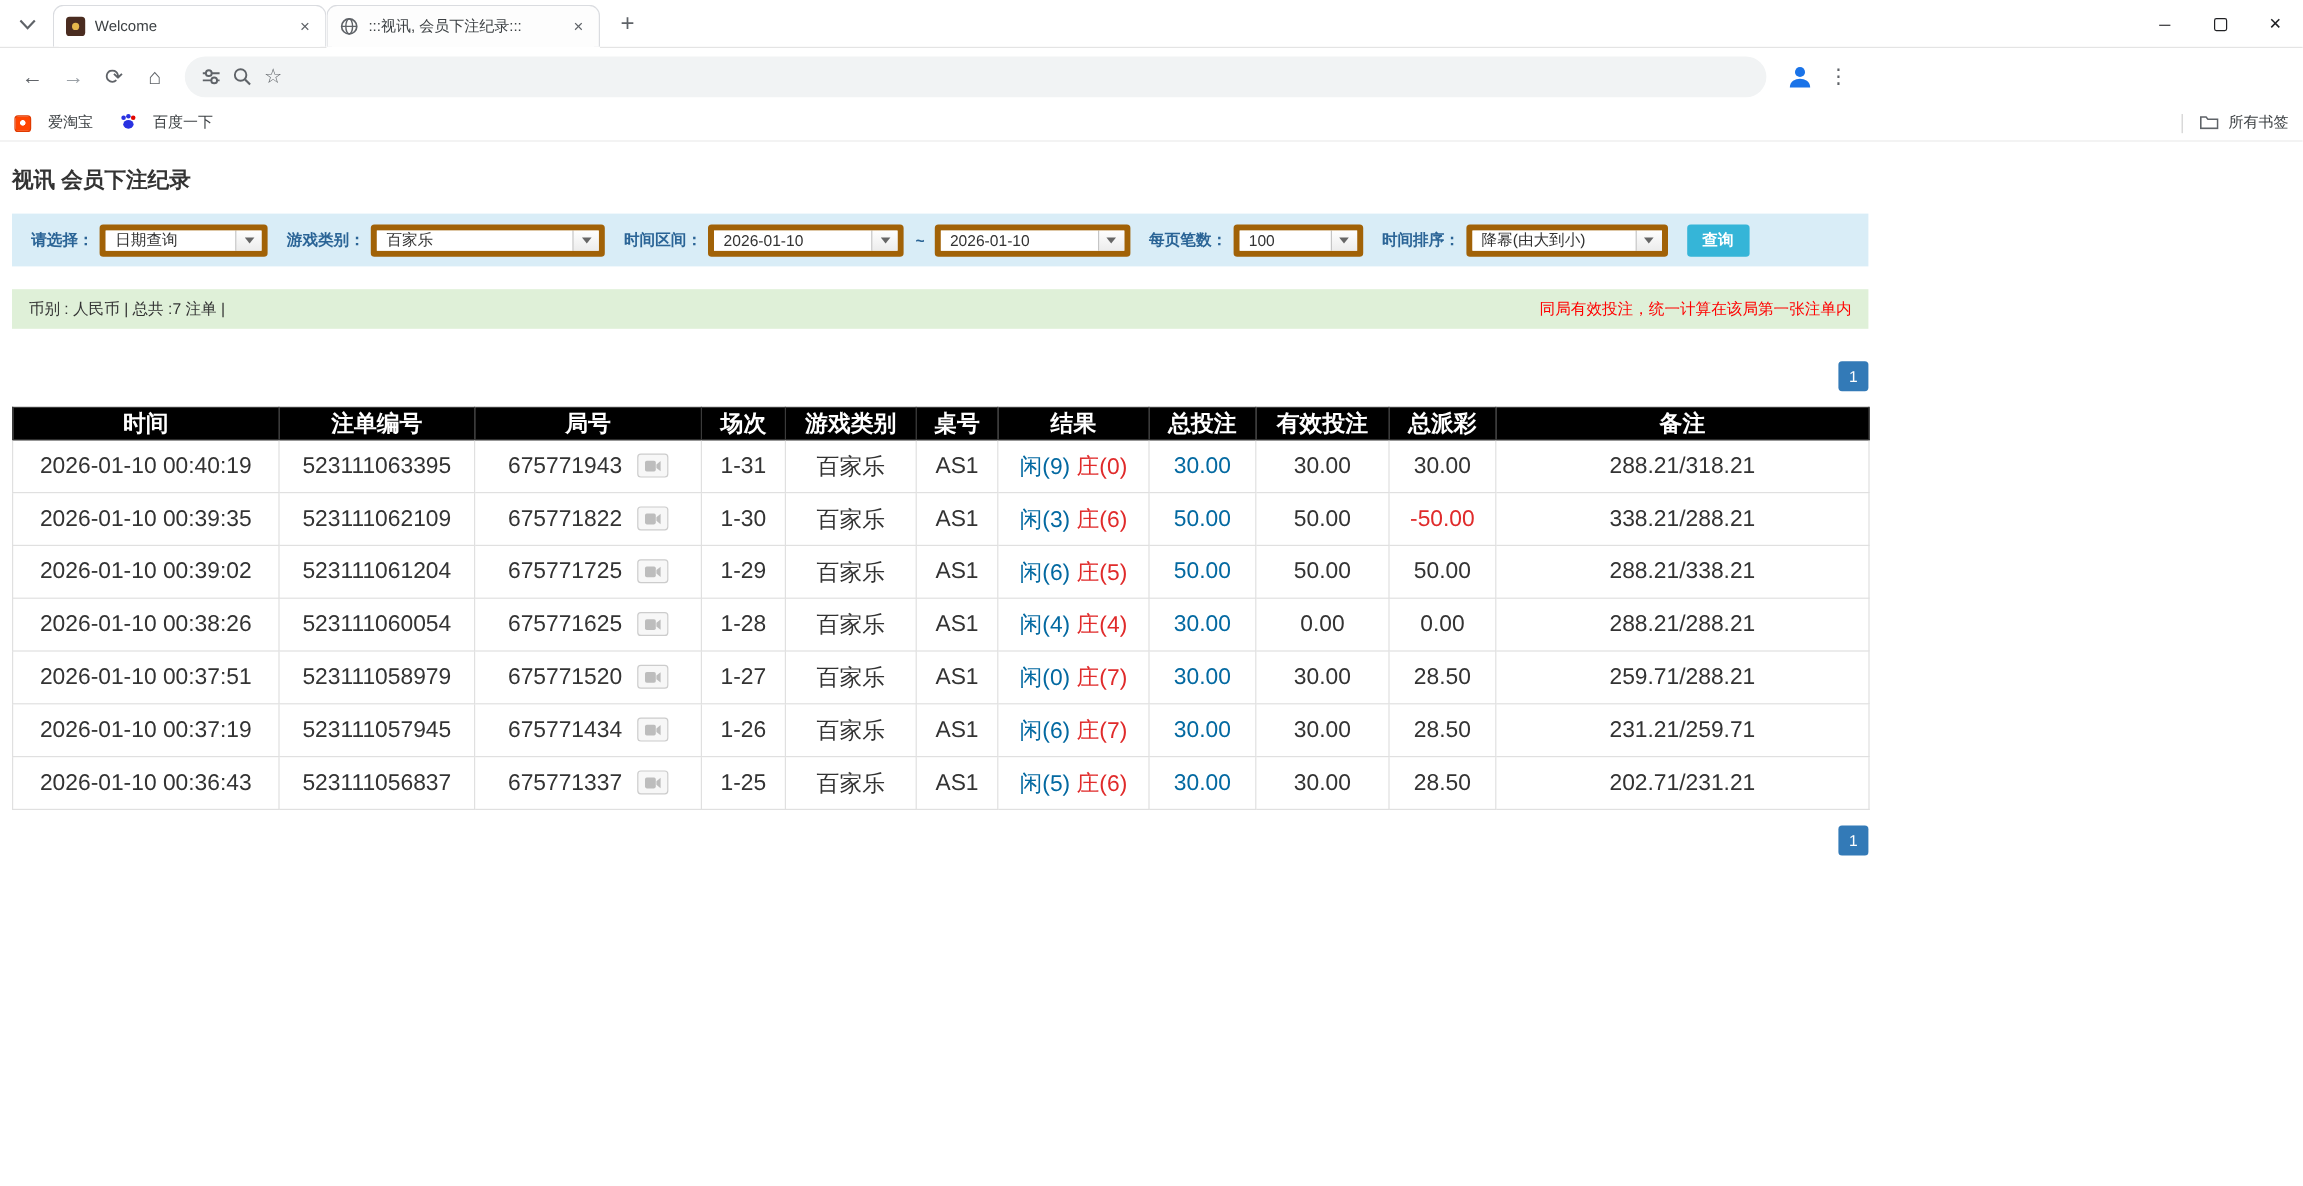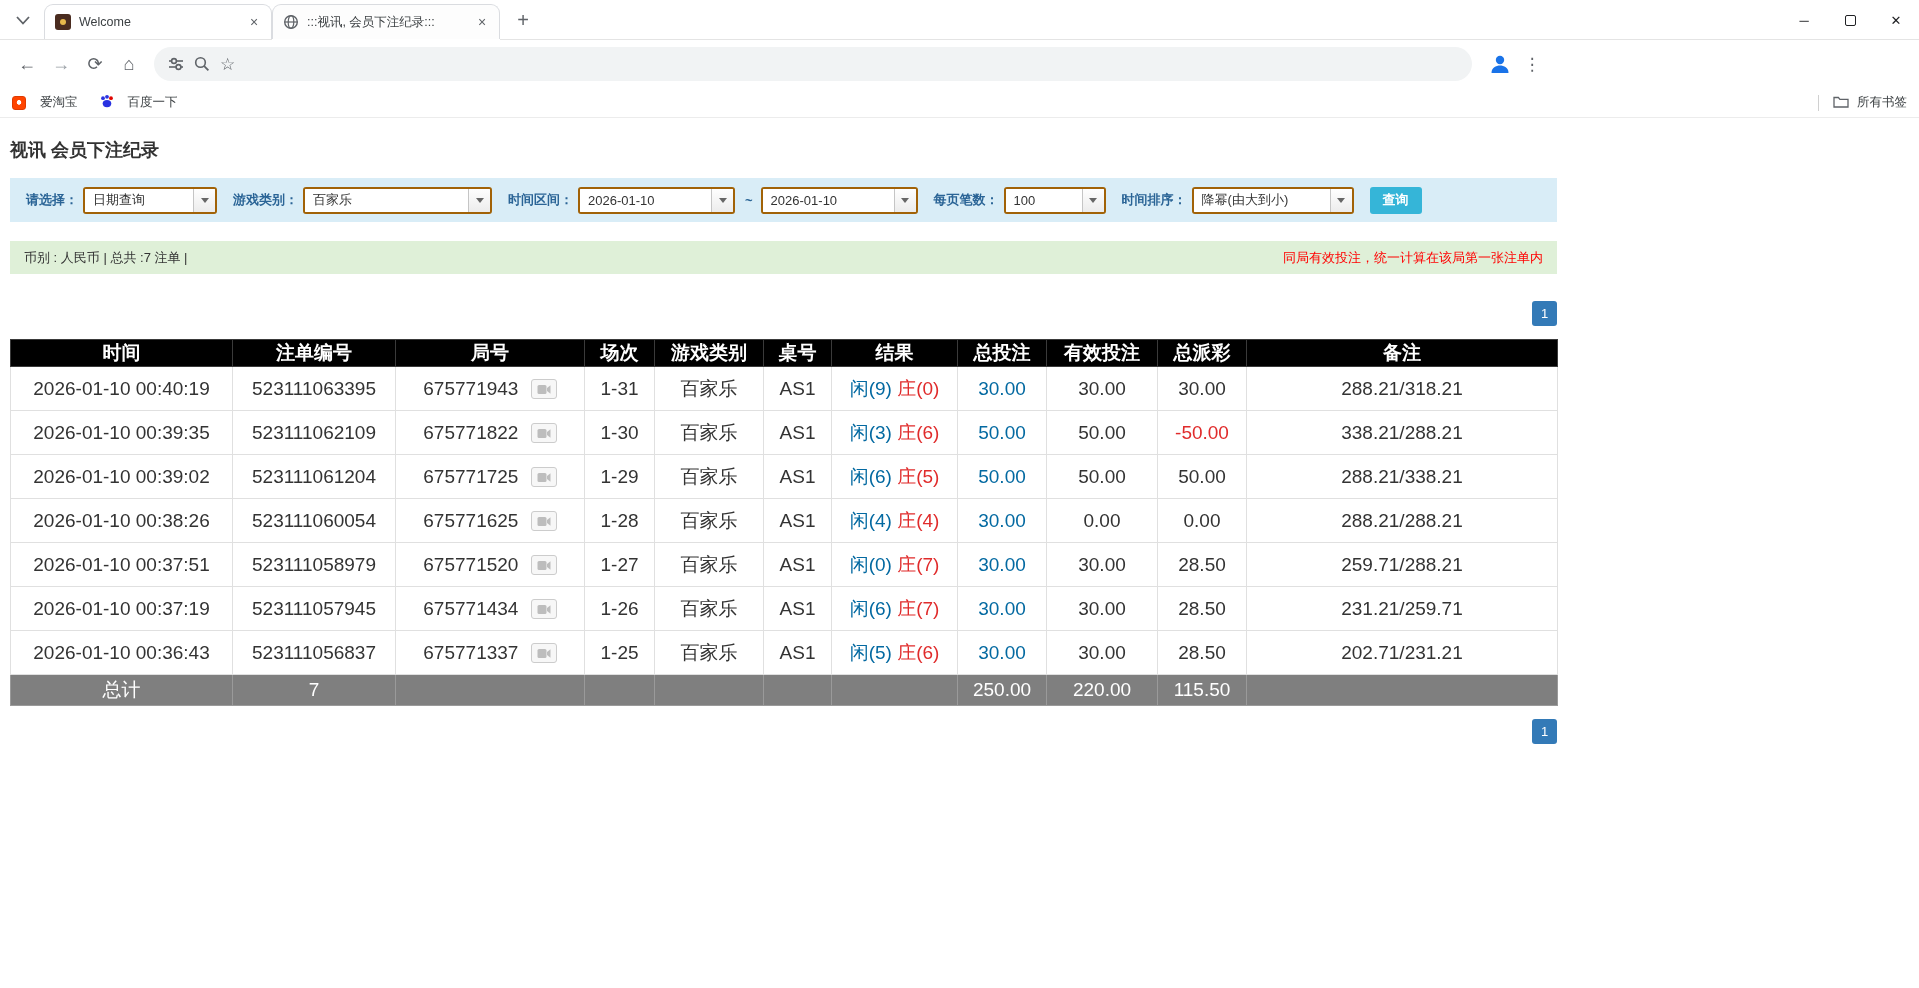--- a/index.html
+++ b/index.html
@@ -46,21 +46,21 @@
   .bm-sep { width:1px; height:16px; background:#d0d0d0; margin-right:6px; }
   .taobao-ico { width:14px; height:14px; border-radius:3px;
     background:radial-gradient(circle at 50% 45%, #fff 0 2px, #ff4400 2.6px); border:1px solid #e03a00; }
 
   
   .page-title { margin:20px 10px 16px; font-size:18px; font-weight:600; color:#333; }
   .container { width:1547px; margin-left:10px; }
 
   .filterbar { height:44px; background:#d9edf7; display:flex; align-items:center; padding:0 16px; }
   .flabel { color:#2a6496; font-weight:bold; font-size:13px; margin-right:5px; white-space:nowrap; }
-  .combo { display:flex; height:27px; background:#fff; border:2px solid #a16207; border-radius:3px;
+  .combo { display:flex; height:27px; background:#fff; border:5px solid #a16207; border-radius:3px;
     overflow:hidden; margin-right:16px; }
   .combo input { border:none; outline:none; padding:0 8px; font-size:13px; color:#333; background:#fff;
     font-family:inherit; }
   .w-select input { width:108px; } .w-game input { width:163px; } .w-date input { width:131px; }
   .w-per input { width:76px; } .w-sort input { width:136px; }
   .dd-btn { width:22px; border-left:1px solid #c5c5c5; background:linear-gradient(#fefefe,#ececec);
     display:grid; place-items:center; }
   .caret { width:0; height:0; border-left:4px solid transparent; border-right:4px solid transparent;
     border-top:5px solid #666; }
   .tilde { color:#2a6496; font-weight:bold; margin:0 8px 0 -6px; font-size:13px; }
@@ -392,33 +392,20 @@
             </span></td>
           <td>1-25</td>
           <td>百家乐</td>
           <td>AS1</td>
           <td><span class="blue">闲(5)</span> <span class="red">庄(6)</span></td>
           <td><span class="blue">30.00</span></td>
           <td>30.00</td>
           <td><span class="">28.50</span></td>
           <td>202.71/231.21</td>
         </tr>
-        <tr class="foot">
-          <td>总计</td>
-          <td>7</td>
-          <td></td>
-          <td></td>
-          <td></td>
-          <td></td>
-          <td></td>
-          <td>250.00</td>
-          <td>220.00</td>
-          <td>115.50</td>
-          <td></td>
-        </tr>
       </tbody>
   </table>
 
   <div class="pag-row-bottom">
     <span class="pag">1</span>
   </div>
 
 </div>
 
 </body></html>

